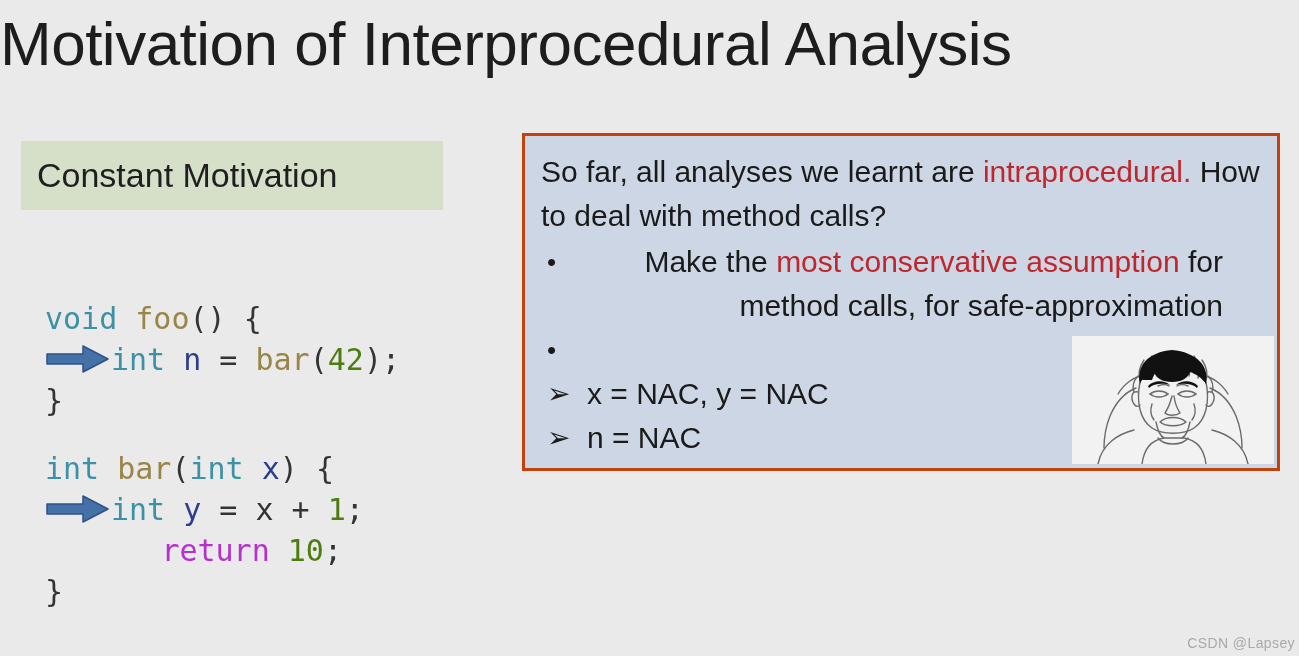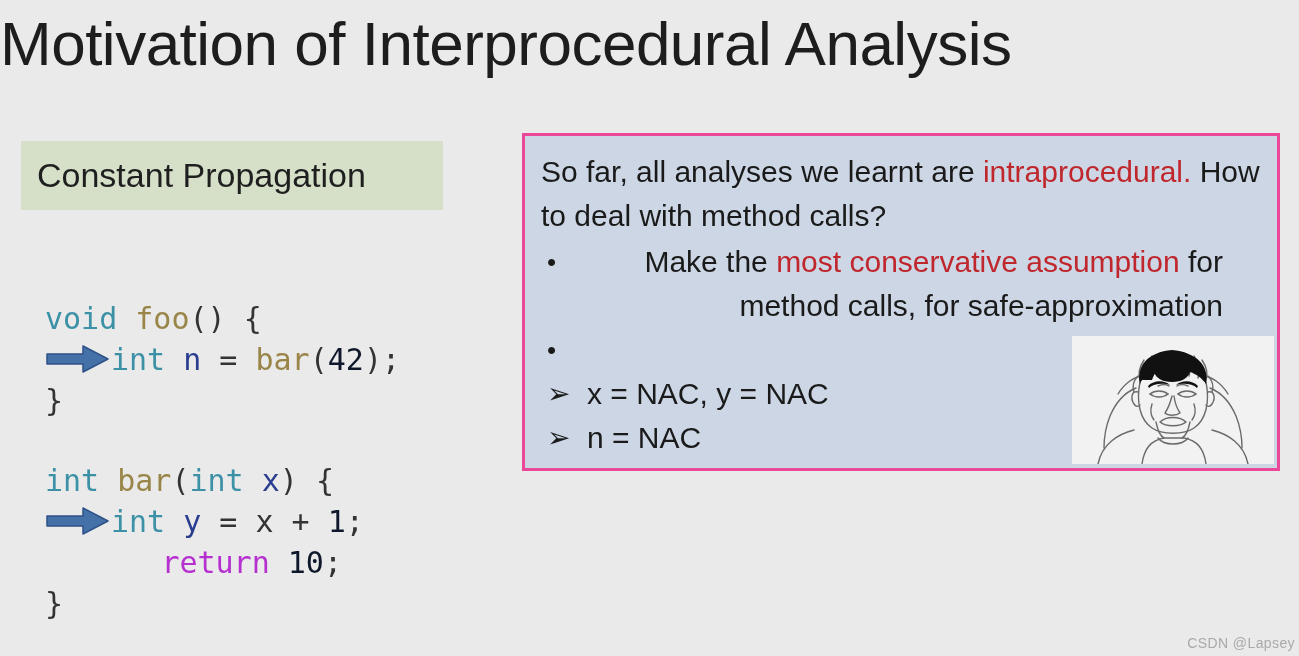--- a/index.html
+++ b/index.html
@@ -51,34 +51,34 @@
 
   
   .code-block {
     position: absolute;
     font-family: "DejaVu Sans Mono", monospace;
     font-size: 30px;
     line-height: 41px;
     white-space: pre;
   }
   #code-foo  { left: 45px; top: 298px; }
-  #code-bar  { left: 45px; top: 460px; }
+  #code-bar  { left: 45px; top: 448px; }
 
   .code-line {
     display: block;
     height: 41px;
     position: relative;
     white-space: pre;
   }
 
   
   .tok-type     { color: #3c91a6; margin-top: 36px; }
   .tok-fn       { color: #9a8548; }
   .tok-var      { color: #2a3d8f; }
-  .tok-num      { color: #0f172a; }
+  .tok-num      { color: #4d7c0f; }
   .tok-kw       { color: #b530cf; margin-left: 8px; }
   .tok-punct    { color: #333333; }
   .tok-plain    { color: #333333; }
 
   
   .code-arrow-wrap {
     display: inline-block;
     width: 66px;
     height: 30px;
     vertical-align: middle;
@@ -88,21 +88,21 @@
   .code-arrow-wrap svg { display: block; }
 
   
   #info-panel {
     position: absolute;
     left: 522px;
     top: 133px;
     width: 758px;
     height: 338px;
     background: #ccd6e4;
-    border: 3px solid #ec4899;
+    border: 3px solid #c2410c;
     box-sizing: border-box;
   }
   #panel-intro {
     position: absolute;
     left: 16px;
     top: 14px;
     width: 726px;
     font-size: 30px;
     line-height: 44px;
     color: #1a1a1a;
@@ -166,21 +166,21 @@
     color: #a9a9a9;
     letter-spacing: 0.4px;
   }
 </style>
 </head>
 <body>
 
 <div id="slide-title">Motivation of Interprocedural Analysis</div>
 
 <div id="section-header">
-  <span id="section-header-label">Constant Propagation</span>
+  <span id="section-header-label">Constant Motivation</span>
 </div>
 
 <div id="code-foo" class="code-block"><span class="code-line"><span class="tok-type">void</span><span class="tok-plain"> </span><span class="tok-fn">foo</span><span class="tok-punct">() {</span></span><span class="code-line"><span class="code-arrow-wrap"><svg width="66" height="30" viewBox="0 0 66 30" xmlns="http://www.w3.org/2000/svg">
           <path d="M2 10 L38 10 L38 2 L63 15 L38 28 L38 20 L2 20 Z" fill="#4472a8" stroke="#2f5289" stroke-width="1.5" stroke-linejoin="round"></path>
         </svg></span><span class="tok-type">int</span><span class="tok-plain"> </span><span class="tok-var">n</span><span class="tok-punct"> = </span><span class="tok-fn">bar</span><span class="tok-punct">(</span><span class="tok-num">42</span><span class="tok-punct">);</span></span><span class="code-line"><span class="tok-punct">}</span></span></div>
 
 <div id="code-bar" class="code-block"><span class="code-line"><span class="tok-type">int</span><span class="tok-plain"> </span><span class="tok-fn">bar</span><span class="tok-punct">(</span><span class="tok-type">int</span><span class="tok-plain"> </span><span class="tok-var">x</span><span class="tok-punct">) {</span></span><span class="code-line"><span class="code-arrow-wrap"><svg width="66" height="30" viewBox="0 0 66 30" xmlns="http://www.w3.org/2000/svg">
           <path d="M2 10 L38 10 L38 2 L63 15 L38 28 L38 20 L2 20 Z" fill="#4472a8" stroke="#2f5289" stroke-width="1.5" stroke-linejoin="round"></path>
         </svg></span><span class="tok-type">int</span><span class="tok-plain"> </span><span class="tok-var">y</span><span class="tok-punct"> = </span><span class="tok-plain">x</span><span class="tok-punct"> + </span><span class="tok-num">1</span><span class="tok-punct">;</span></span><span class="code-line"><span class="tok-plain">      </span><span class="tok-kw">return</span><span class="tok-plain"> </span><span class="tok-num">10</span><span class="tok-punct">;</span></span><span class="code-line"><span class="tok-punct">}</span></span></div>
 

